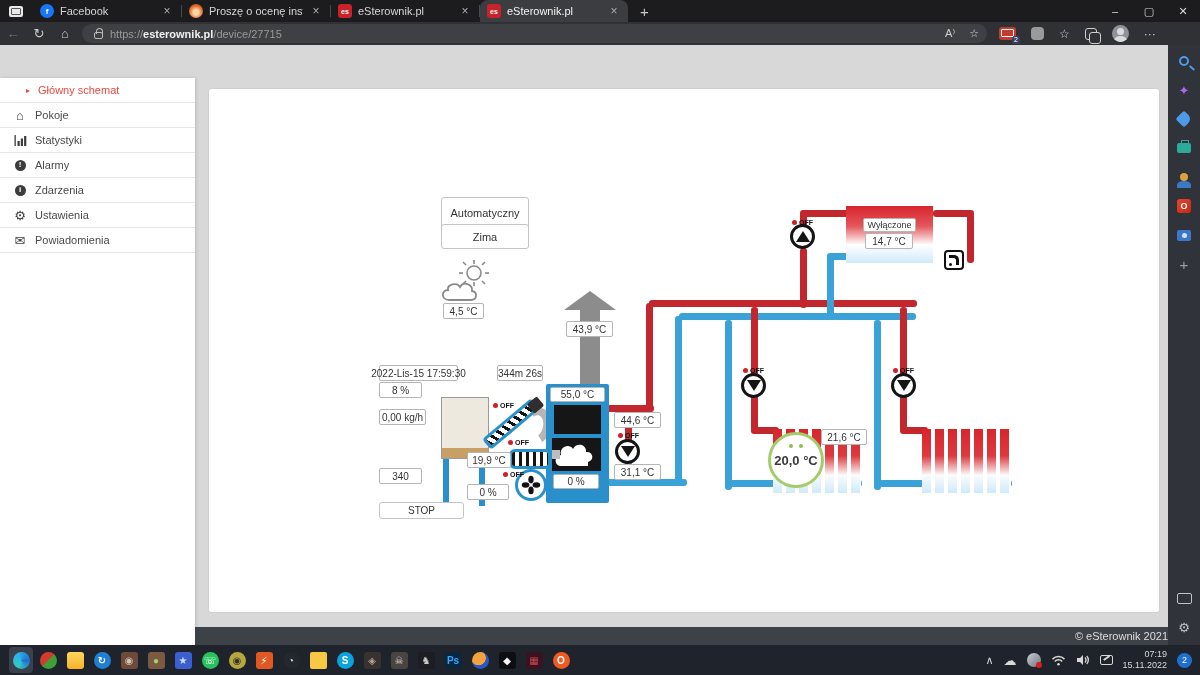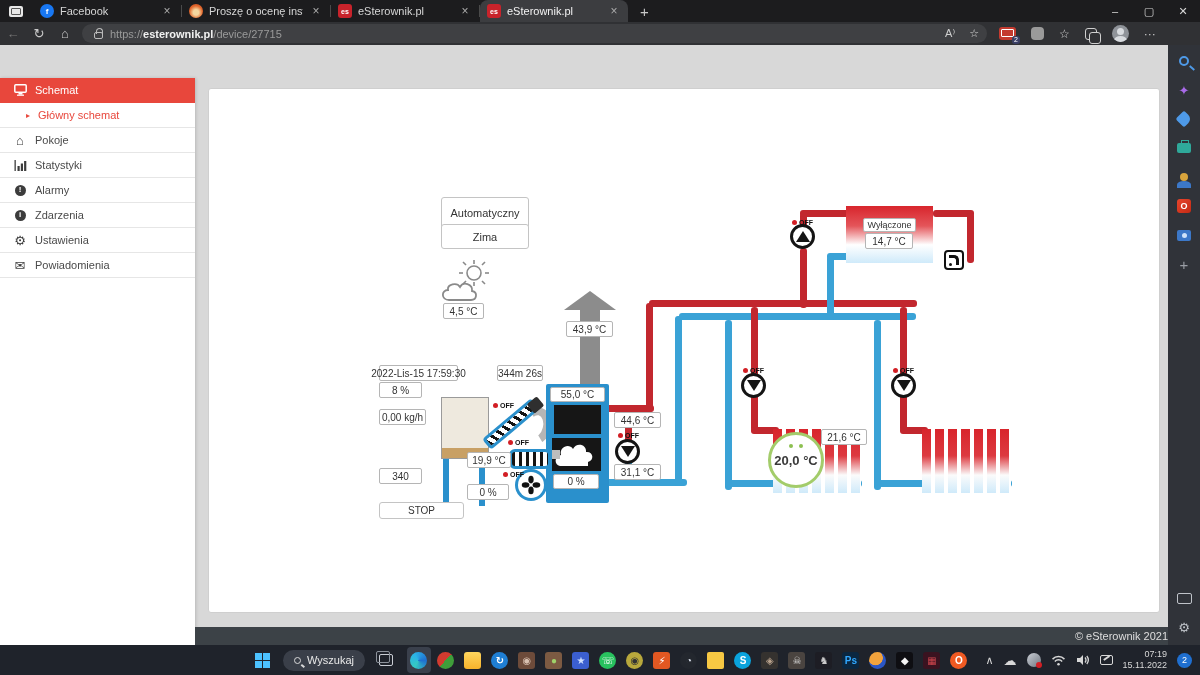--- a/index.html
+++ b/index.html
@@ -205,30 +205,20 @@
     <span class="layers"></span>
     <span class="avatar"></span>
     <span>···</span>
   </div>
 </div>
 
 <div id="page">
 
 
   <div id="sidebar">
-    <div class="side-item active">
-      <span class="si-ic">
-          <svg width="13" height="12" viewBox="0 0 13 12">
-            <rect x="0.8" y="0.8" width="11.4" height="7.4" rx="1" fill="none" stroke="currentColor" stroke-width="1.5"></rect>
-            <rect x="4.5" y="9" width="4" height="1.6" fill="currentColor"></rect>
-            <rect x="3" y="10.6" width="7" height="1.2" fill="currentColor"></rect>
-          </svg>
-        </span>
-      <span>Schemat</span>
-    </div>
     <div class="side-item sub">
       <span class="sub-arrow">▸</span>
       <span>Główny schemat</span>
     </div>
     <div class="side-item">
       <span class="si-ic">⌂</span>
       <span>Pokoje</span>
     </div>
     <div class="side-item">
       <span class="si-ic">
@@ -441,37 +431,20 @@
     </span>
   <span class="es-ic" style="font-size:15px;color:#9a9ea5;">+</span>
   <span class="spacer"></span>
   <span class="es-ic">
       <span class="banner-ic"></span>
     </span>
   <span class="es-ic" style="margin-bottom:10px;">⚙</span>
 </div>
 
 <div id="taskbar">
-  <div id="tb-left">
-    <span class="tb-wrap">
-        <span class="start-ic">
-          <i></i>
-          <i></i>
-          <i></i>
-          <i></i>
-        </span>
-      </span>
-    <div id="tb-search">
-      <span class="mini-lens"></span>
-      <span>Wyszukaj</span>
-    </div>
-    <span class="tb-wrap">
-        <span class="taskview"></span>
-      </span>
-  </div>
 
   <div id="tb-apps" style="display:flex;align-items:center;gap:3px;margin-left:9px;">
 
       <span class="tb-wrap" style="background: rgb(58, 64, 76);">
         <span class="tb-icon" style="background: conic-gradient(from 210deg, rgb(53, 201, 194), rgb(43, 179, 232), rgb(31, 111, 208), rgb(53, 201, 194)); border-radius: 50%; color: rgb(255, 255, 255);"></span>
       </span>
 
       <span class="tb-wrap">
         <span class="tb-icon" style="background: linear-gradient(135deg, rgb(210, 59, 47) 0px, rgb(210, 59, 47) 50%, rgb(63, 158, 58) 50%, rgb(63, 158, 58) 100%); border-radius: 50%; color: rgb(255, 255, 255);"></span>
       </span>

